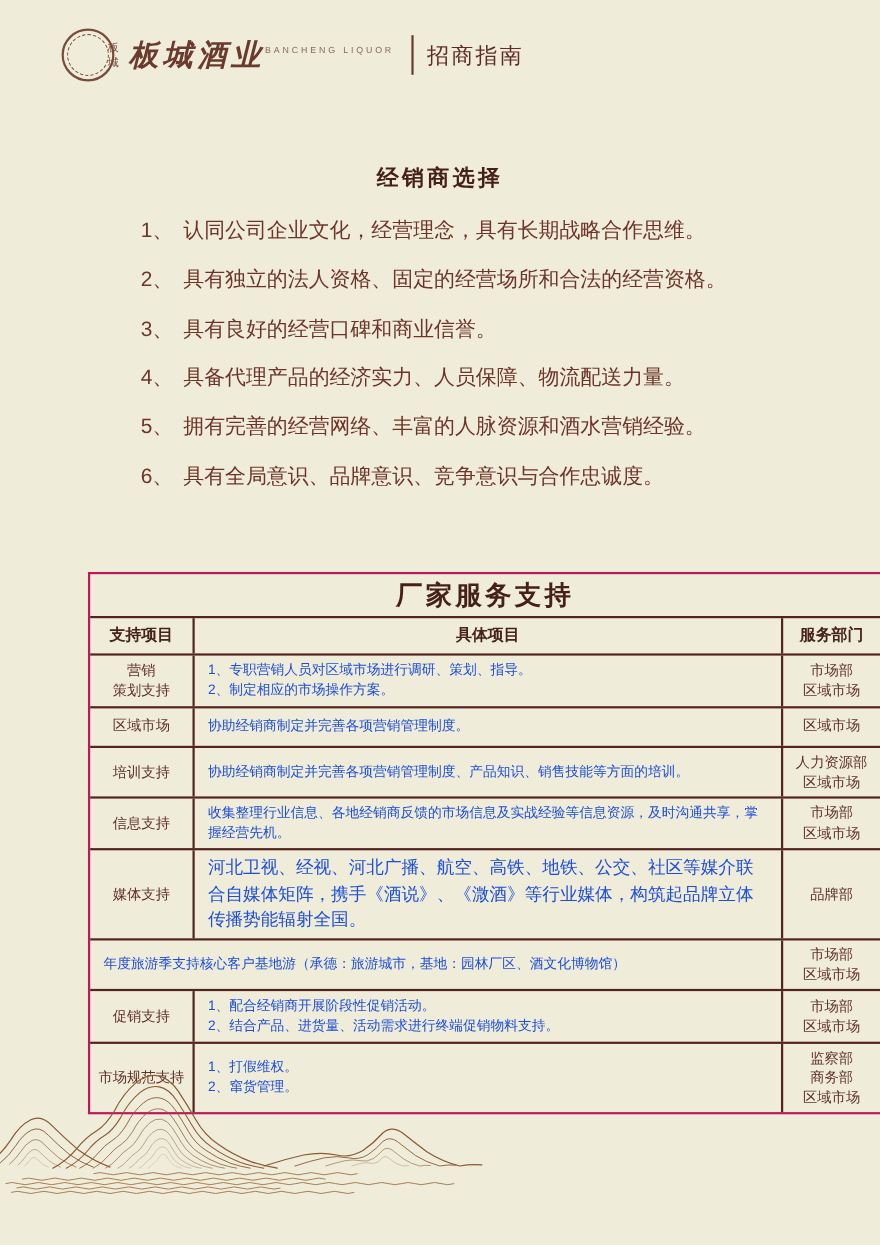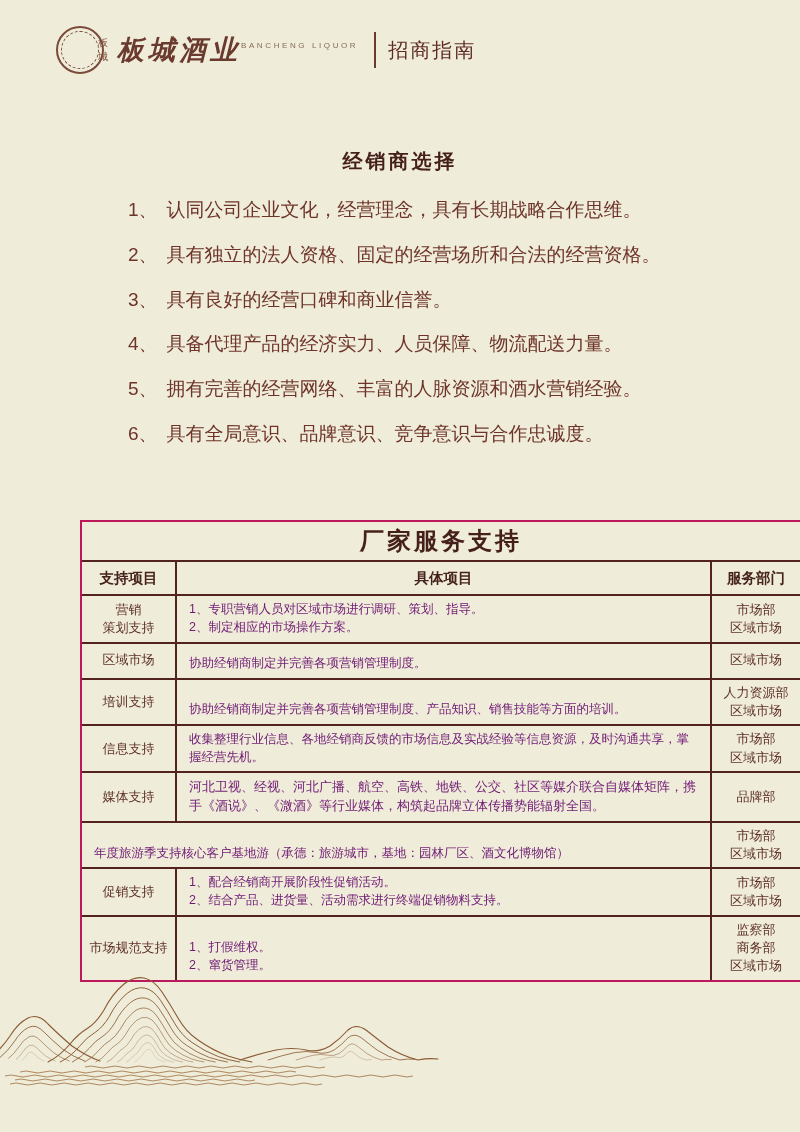--- a/index.html
+++ b/index.html
@@ -60,24 +60,24 @@
   .trow { display:flex; border-bottom:2px solid #53241e; min-height:36px; }
   .trow:last-child { border-bottom:none; }
   .c1 { width:95px; border-right:2px solid #53241e; }
   .c2 { flex:1; border-right:2px solid #53241e; }
   .c3 { width:88px; }
   .c1,.c3 {
     display:flex; flex-direction:column; align-items:center; justify-content:center;
     text-align:center; font-size:13px; line-height:1.4; color:#5f3128; padding:4px 3px;
   }
   .c2 {
-    display:flex; flex-direction:column; justify-content:flex-end;
-    font-size:12.5px; line-height:1.42; color:#701a75; padding:5px 12px;
-  }
-  .c2.dense { font-size:13px; line-height:1.45; }
+    display:flex; flex-direction:column; justify-content:center;
+    font-size:12.5px; line-height:1.42; color:#1d4ed8; padding:5px 12px;
+  }
+  .c2.dense { font-size:16px; line-height:1.45; }
   .hrow { min-height:34px; }
   .hrow .c1,.hrow .c2,.hrow .c3 {
     font-weight:bold; font-size:14.5px; color:#45221c;
     align-items:center; justify-content:center; text-align:center;
   }
 
   
   .mountains { position:absolute; left:0; top:968px; width:540px; height:122px; }
 </style>
 </head>

